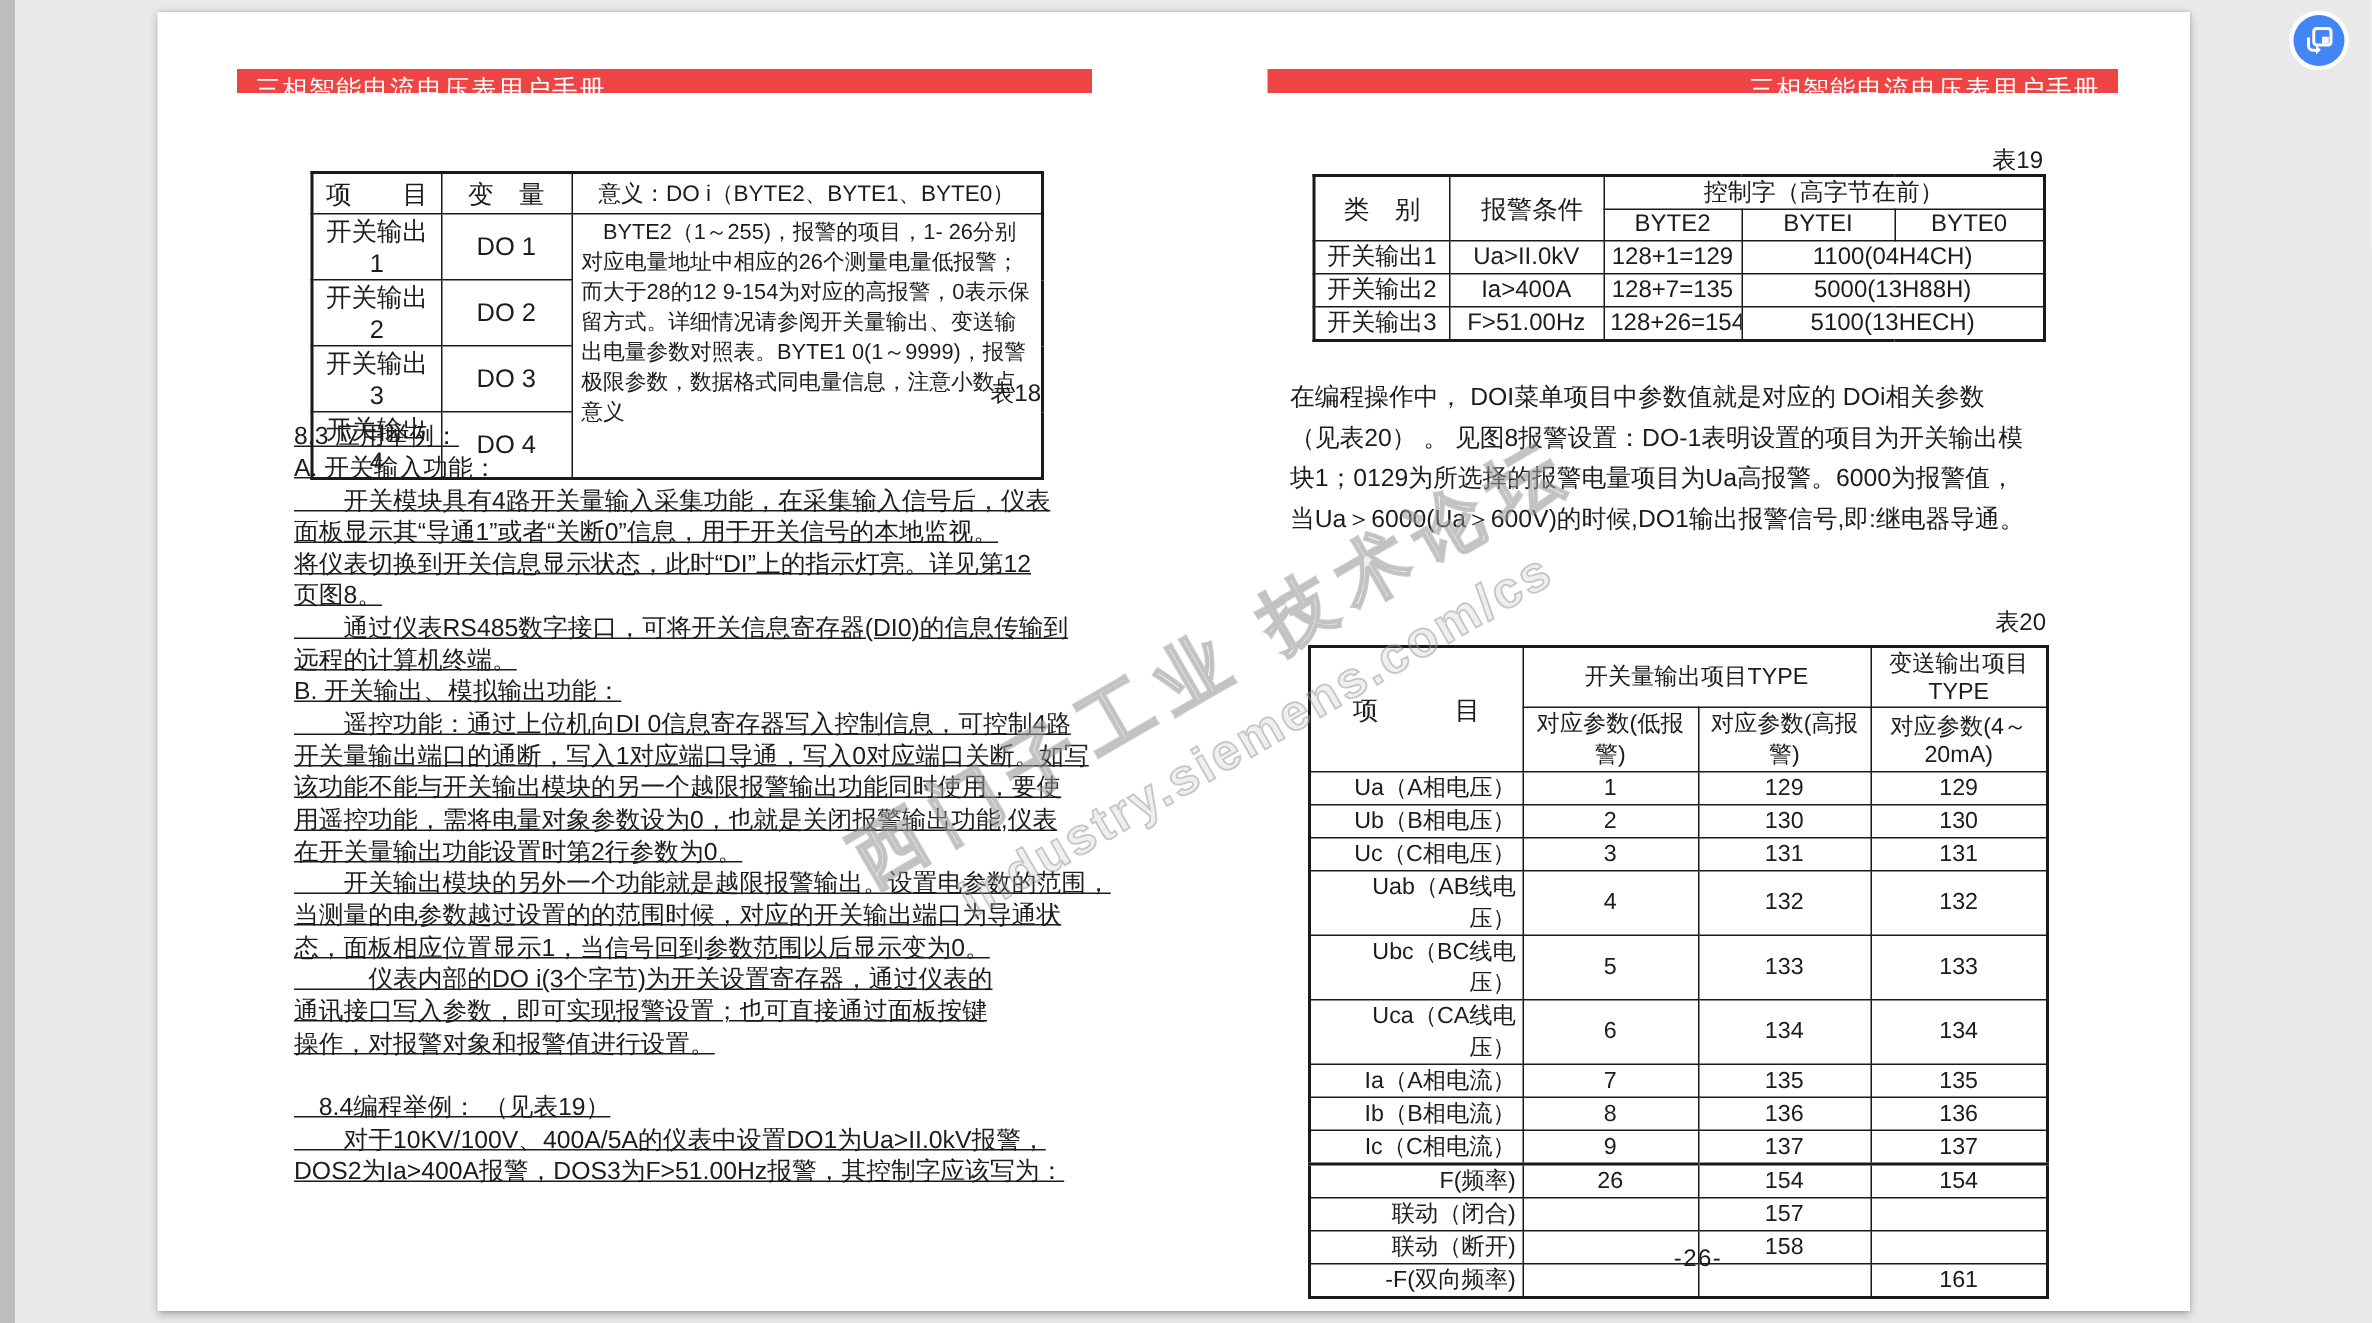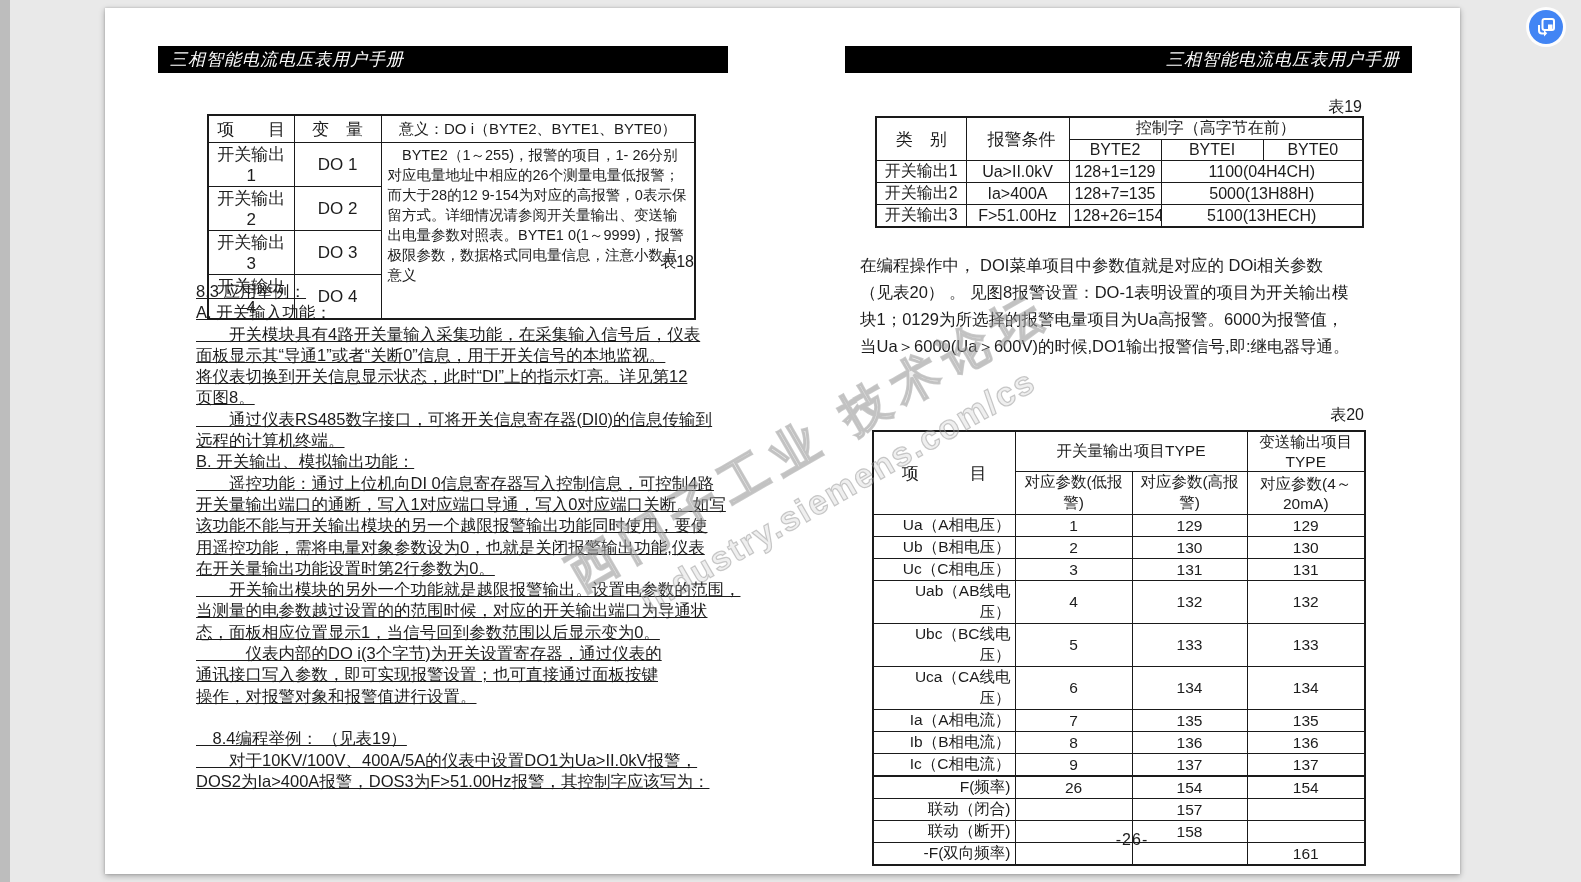--- a/index.html
+++ b/index.html
@@ -1,21 +1,21 @@
 <!DOCTYPE html>
 <html><head>
 <meta charset="utf-8">
 <style>
   html,body{margin:0;padding:0;}
   body{background:#e9e9e9;font-family:"Liberation Sans","DejaVu Sans",sans-serif;color:#1c1c1c;}
   #canvas{position:relative;width:1581px;height:882px;overflow:hidden;background:#e9e9e9;}
   .left-strip{position:absolute;left:0;top:0;width:10px;height:882px;background:#bdbdbd;}
   .sheet{position:absolute;left:105px;top:8px;width:1355px;height:866px;background:#ffffff;
          box-shadow:0 2px 6px rgba(0,0,0,.30), 0 0 2px rgba(0,0,0,.18);}
-  .hbar{position:absolute;height:27px;background:#000000;color:#ffffff;font-size:17px;line-height:27px;letter-spacing:1px;font-style:italic;}
+  .hbar{position:absolute;height:16px;background:#ef4444;color:#ffffff;font-size:17px;line-height:27px;letter-spacing:1px;}
   .hbar-left{left:158px;top:46px;width:570px;padding-left:12px;box-sizing:border-box;text-align:left;}
   .hbar-right{left:845px;top:46px;width:567px;padding-right:12px;box-sizing:border-box;text-align:right;}
   table{border-collapse:collapse;table-layout:fixed;}
   td,th{border:1px solid #1a1a1a;padding:0 4px;overflow:hidden;font-weight:normal;}
   .t18{position:absolute;left:207px;top:114px;width:487px;border:2px solid #1a1a1a;font-size:17px;}
   .t18 td{text-align:center;height:26px;}
   .t18 .meaning{font-size:14.5px;line-height:20px;text-align:left;padding:2px 6px;vertical-align:top;}
   .t19{position:absolute;left:875px;top:116px;width:487px;border:2px solid #1a1a1a;font-size:16px;}
   .t19 td{text-align:center;height:20px;}
   .t20{position:absolute;left:872px;top:430px;width:492px;border:2px solid #1a1a1a;font-size:15.5px;}

